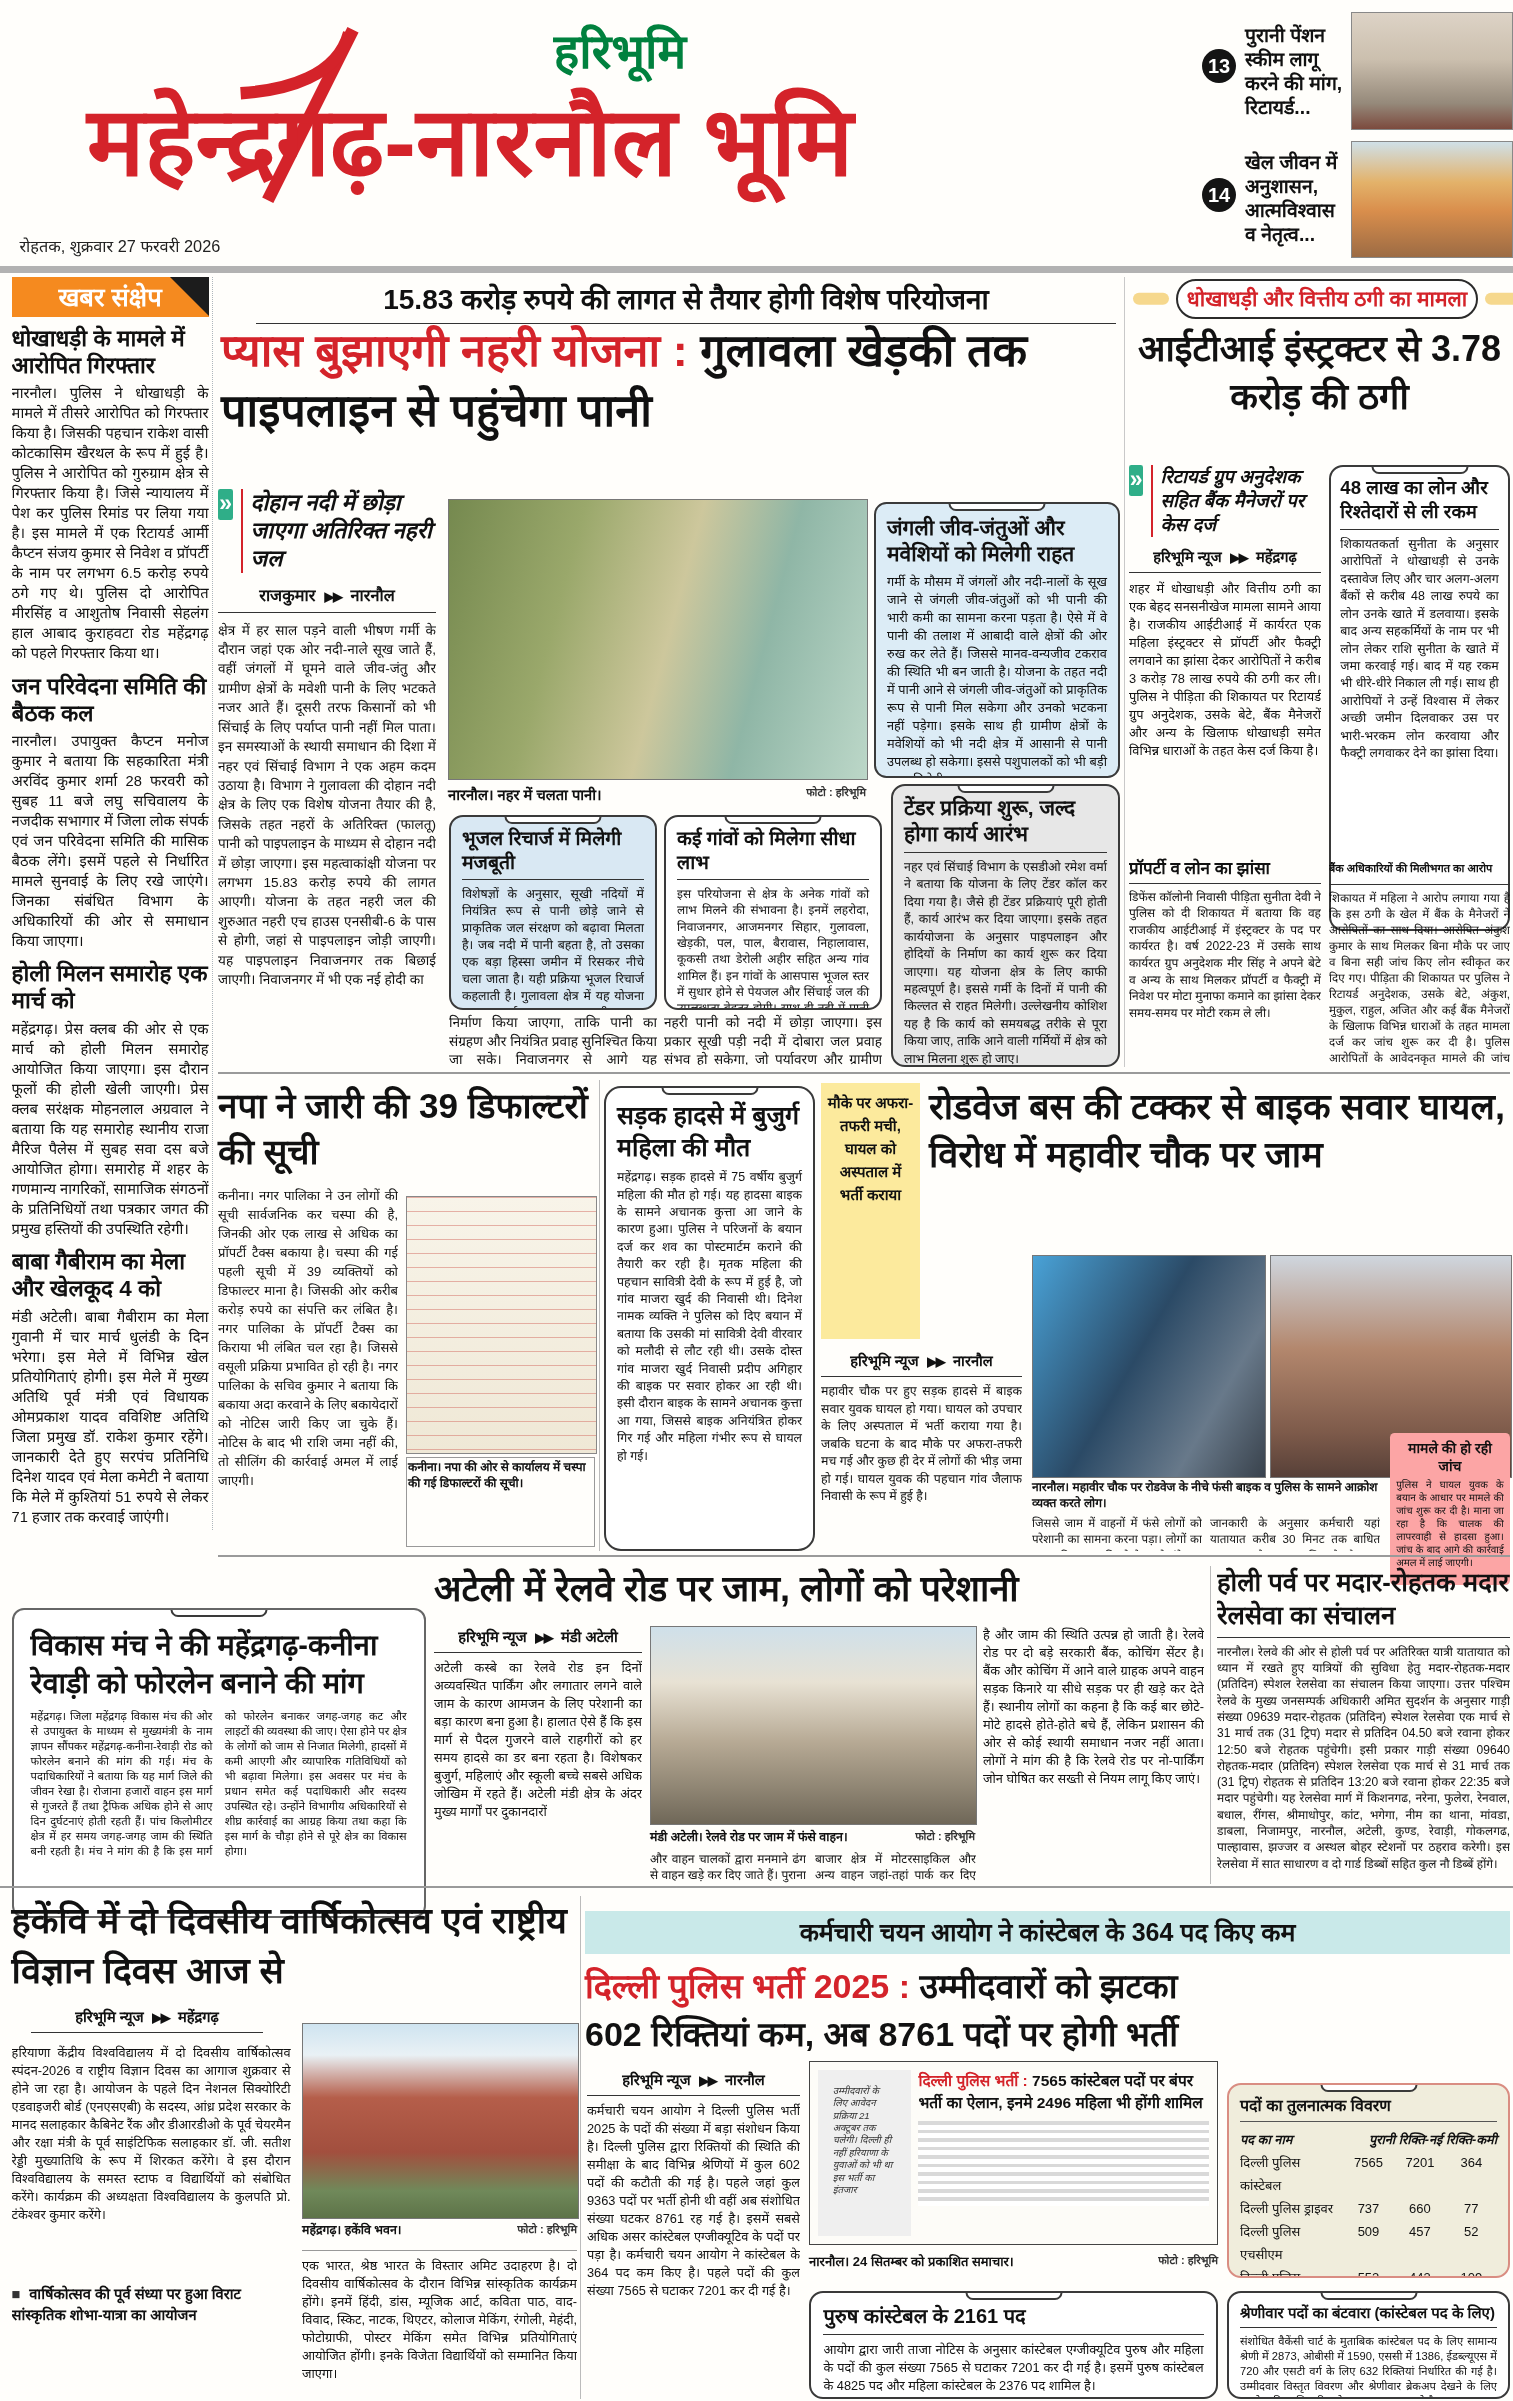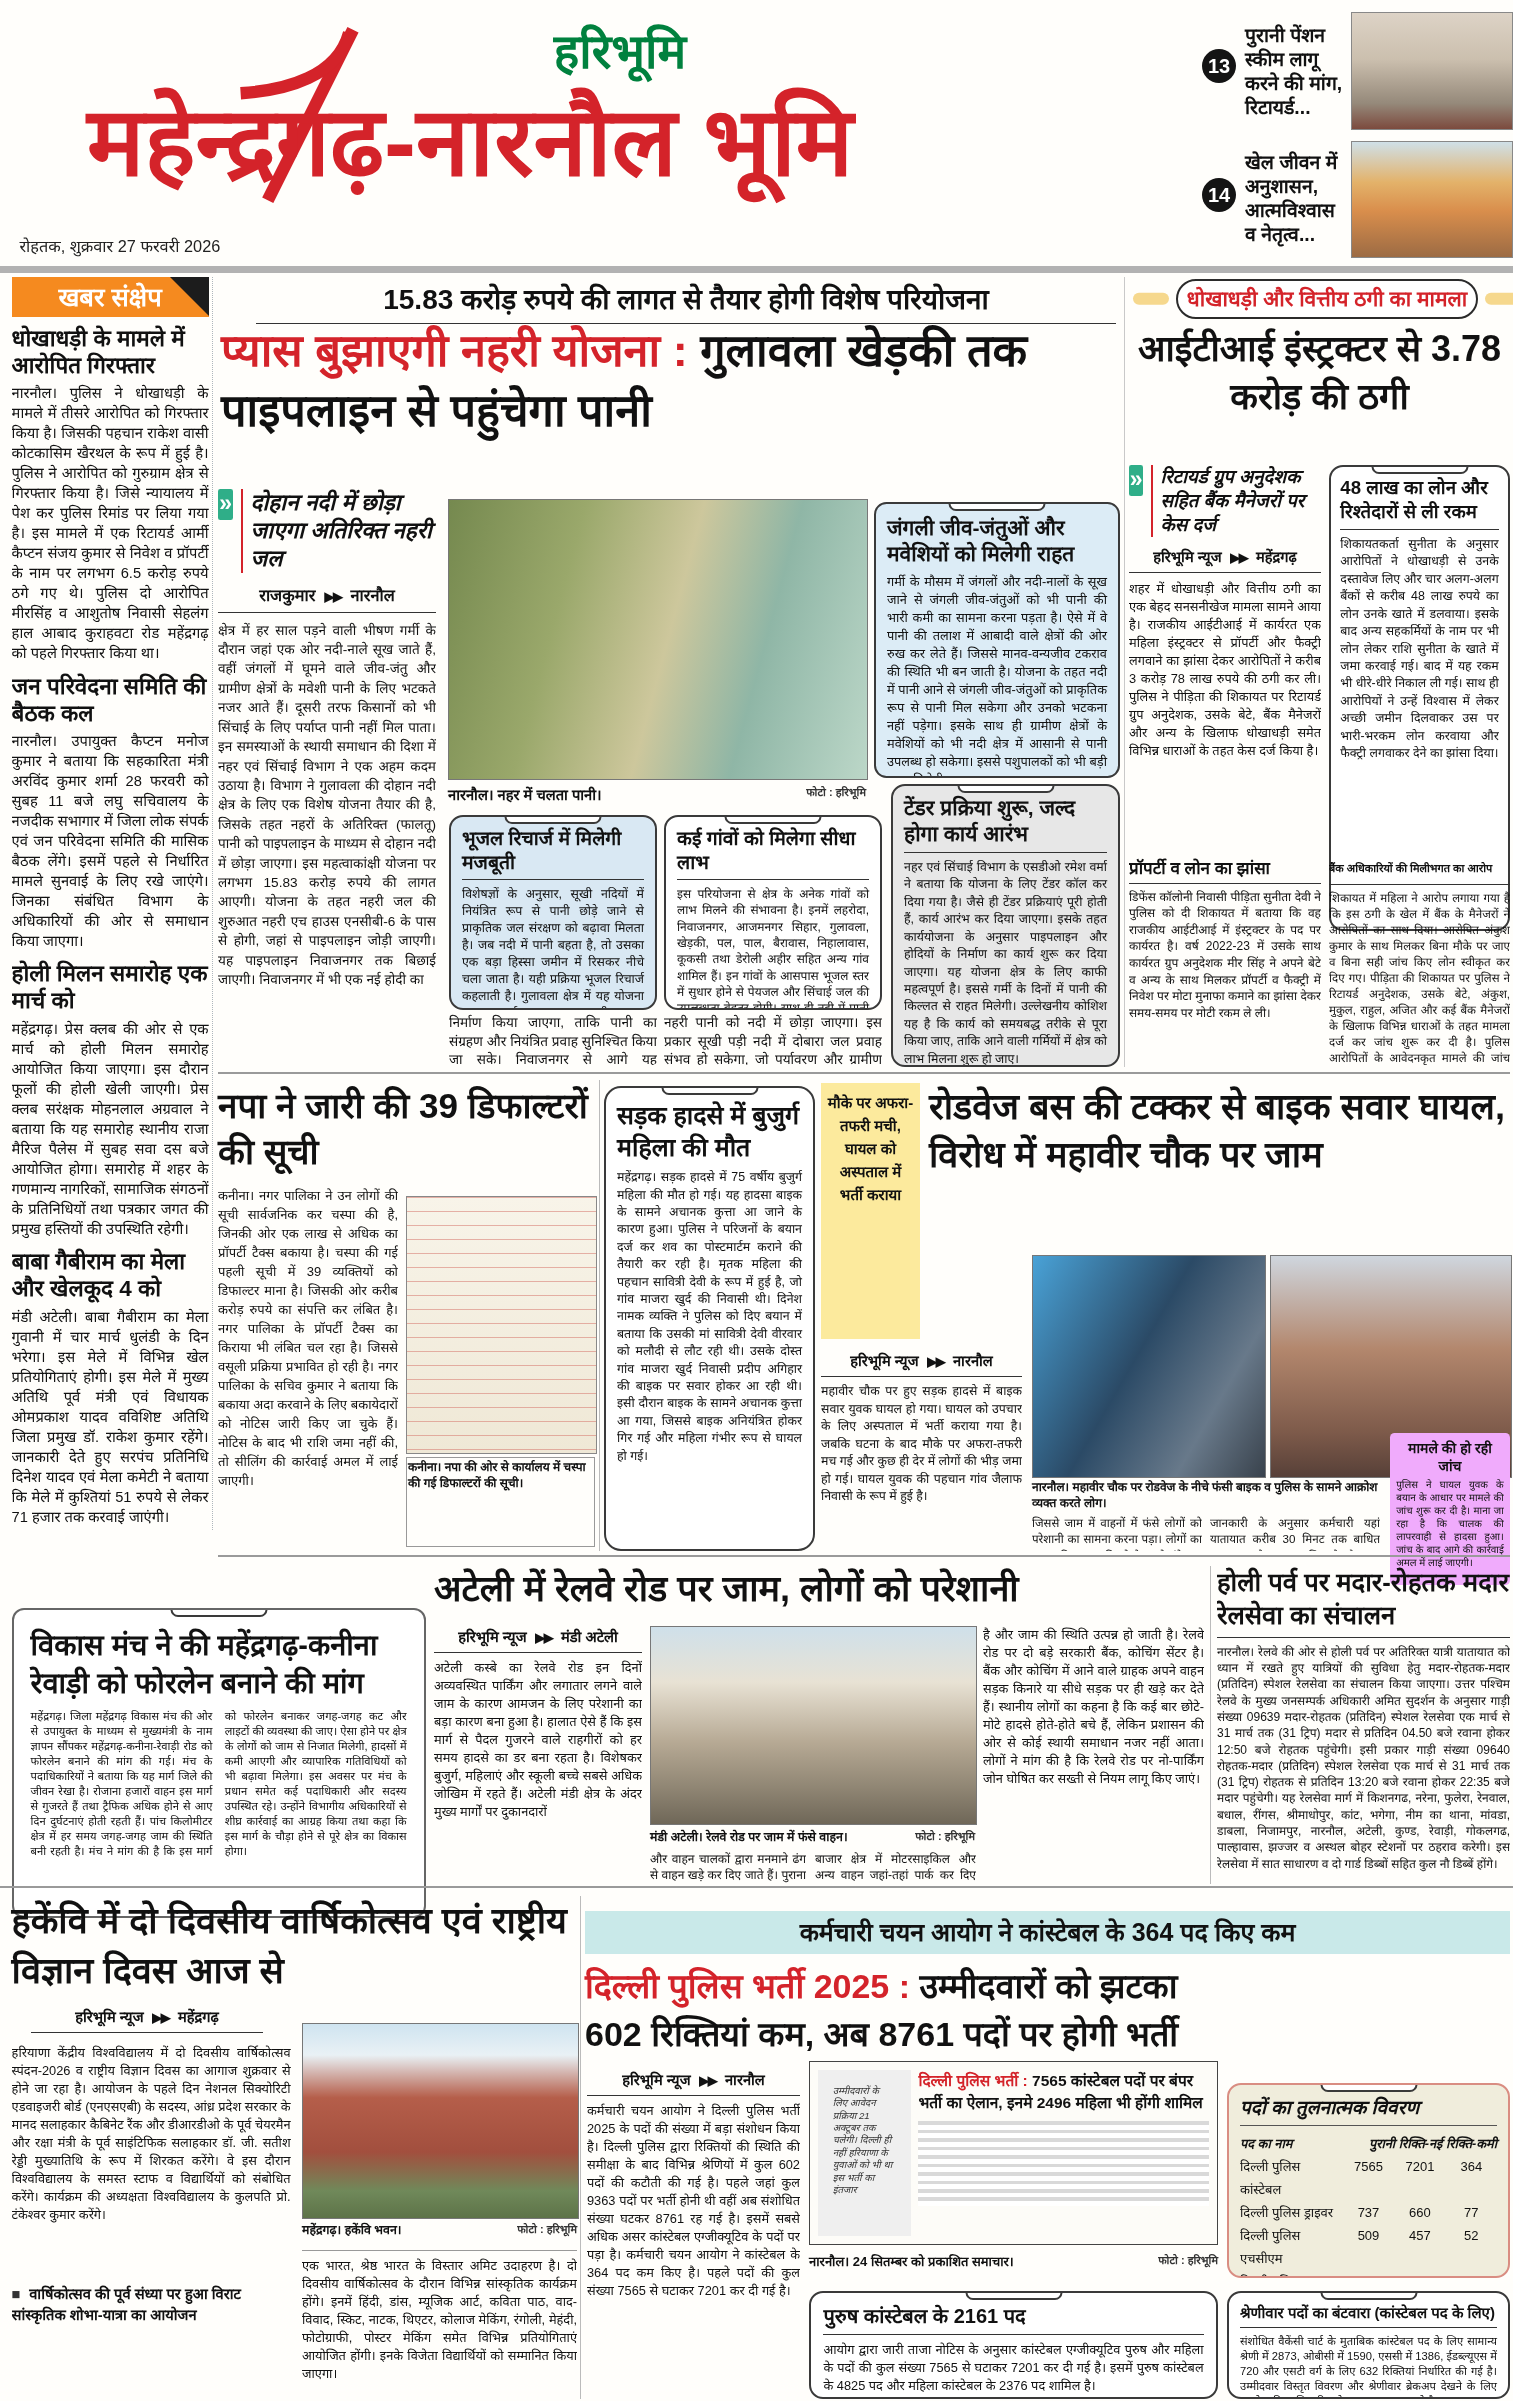--- a/index.html
+++ b/index.html
@@ -214,21 +214,21 @@
     </div>
     <div class="j" style="margin-top:6.2px;font-size:12.4px;line-height:17.4px;">महावीर चौक पर हुए सड़क हादसे में बाइक सवार युवक घायल हो गया। घायल को उपचार के लिए अस्पताल में भर्ती कराया गया है। जबकि घटना के बाद मौके पर अफरा-तफरी मच गई और कुछ ही देर में लोगों की भीड़ जमा हो गई। घायल युवक की पहचान गांव जैलाफ निवासी के रूप में हुई है।</div>
   </div>
   <div class="abs photo" style="left:1032px;top:1255px;width:232px;height:221px;border:0.8px solid #777;background:linear-gradient(120deg,#49a2d7 0%,#2b4a66 45%,#68798a 75%,#39424c 100%);"></div>
   <div class="abs photo" style="left:1270px;top:1255px;width:240px;height:221px;border:0.8px solid #777;background:linear-gradient(180deg,#cfd6de 0%,#b3876d 42%,#7d5a4a 80%,#574038 100%);"></div>
   <div class="abs cap" style="left:1032px;top:1479px;width:352px;font-size:12px;line-height:16.3px;">
     <span class="b">नारनौल। महावीर चौक पर रोडवेज के नीचे फंसी बाइक व पुलिस के सामने आक्रोश व्यक्त करते लोग।</span>
   </div>
   <div class="abs hid j" style="left:1032px;top:1515px;width:170px;height:36px;font-size:11.6px;line-height:16.3px;">जिससे जाम में वाहनों में फंसे लोगों को परेशानी का सामना करना पड़ा। लोगों का कहना कि सूचना मिलने के आधे घंटे तक पुलिस मौके पर नहीं पहुंची।</div>
   <div class="abs hid j" style="left:1210px;top:1515px;width:170px;height:36px;font-size:11.6px;line-height:16.3px;">जानकारी के अनुसार कर्मचारी यहां यातायात करीब 30 मिनट तक बाधित रहा। जाम के कारण पुलिस ने चौक पर पहुंचकर जाम खुलवाया।</div>
-  <div class="abs quoteyellow hid" style="left:1390px;top:1433px;width:120px;height:152px;background:#f0abfc;padding:6.2px;box-sizing:border-box;border-radius:4.6px;">
+  <div class="abs quoteyellow hid" style="left:1390px;top:1433px;width:120px;height:152px;background:#fca5a5;padding:6.2px;box-sizing:border-box;border-radius:4.6px;">
     <div class="b" style="font-size:14px;line-height:18px;margin-bottom:3.1px;">मामले की हो रही जांच</div>
     <div class="j" style="font-size:10px;line-height:13px;font-weight:normal;text-align:justify;">पुलिस ने घायल युवक के बयान के आधार पर मामले की जांच शुरू कर दी है। माना जा रहा है कि चालक की लापरवाही से हादसा हुआ। जांच के बाद आगे की कार्रवाई अमल में लाई जाएगी।</div>
   </div>
 
   <div class="abs hrule" style="left:218px;top:1555px;width:1292px;"></div>
 
   <div class="abs clip hid" style="left:11.6px;top:1608px;width:414px;height:310px;border-radius:12px;border-color:#666;padding:15.5px 17px;box-sizing:border-box;">
     <div class="b" style="font-size:29px;line-height:38px;margin-bottom:7.7px;">विकास मंच ने की महेंद्रगढ़-कनीना रेवाड़ी को फोरलेन बनाने की मांग</div>
     <div class="j" style="font-size:11.2px;line-height:15px;column-count:2;column-gap:12.4px;">महेंद्रगढ़। जिला महेंद्रगढ़ विकास मंच की ओर से उपायुक्त के माध्यम से मुख्यमंत्री के नाम ज्ञापन सौंपकर महेंद्रगढ़-कनीना-रेवाड़ी रोड को फोरलेन बनाने की मांग की गई। मंच के पदाधिकारियों ने बताया कि यह मार्ग जिले की जीवन रेखा है। रोजाना हजारों वाहन इस मार्ग से गुजरते हैं तथा ट्रैफिक अधिक होने से आए दिन दुर्घटनाएं होती रहती हैं। पांच किलोमीटर क्षेत्र में हर समय जगह-जगह जाम की स्थिति बनी रहती है। मंच ने मांग की है कि इस मार्ग को फोरलेन बनाकर जगह-जगह कट और लाइटों की व्यवस्था की जाए। ऐसा होने पर क्षेत्र के लोगों को जाम से निजात मिलेगी, हादसों में कमी आएगी और व्यापारिक गतिविधियों को भी बढ़ावा मिलेगा। इस अवसर पर मंच के प्रधान समेत कई पदाधिकारी और सदस्य उपस्थित रहे। उन्होंने विभागीय अधिकारियों से शीघ्र कार्रवाई का आग्रह किया तथा कहा कि इस मार्ग के चौड़ा होने से पूरे क्षेत्र का विकास होगा।</div>
   </div>
@@ -308,21 +308,21 @@
     <span class="cap b" style="font-size:13px;">नारनौल। 24 सितम्बर को प्रकाशित समाचार।</span>
     <span class="credit">फोटो : हरिभूमि</span>
   </div>
 
   <div class="abs clip hid" style="left:809px;top:2291px;width:409px;height:108px;padding:9.3px 12.4px;box-sizing:border-box;">
     <div class="b boxtitle" style="font-size:20px;">पुरुष कांस्टेबल के 2161 पद</div>
     <div class="j" style="font-size:12.8px;line-height:18px;">आयोग द्वारा जारी ताजा नोटिस के अनुसार कांस्टेबल एग्जीक्यूटिव पुरुष और महिला के पदों की कुल संख्या 7565 से घटाकर 7201 कर दी गई है। इसमें पुरुष कांस्टेबल के 4825 पद और महिला कांस्टेबल के 2376 पद शामिल है।</div>
   </div>
 
   <div class="abs clip hid" style="left:1227px;top:2083px;width:283px;height:195px;background:#f0eddc;border-color:#d98d82;padding:9.3px 11px;box-sizing:border-box;">
-    <div class="b boxtitle" style="font-size:19px;border-color:#555;font-style:italic;">पदों का तुलनात्मक विवरण</div>
+    <div class="b boxtitle" style="font-size:16px;border-color:#555;">पदों का तुलनात्मक विवरण</div>
     <div class="tbl-row b i" style="font-size:12.8px;">
       <span class="nm">पद का नाम</span>
       <span style="flex:2.4;text-align:right;">पुरानी रिक्ति-नई रिक्ति-कमी</span>
     </div>
     <div class="tbl-row" style="font-size:13px;">
       <span class="nm">दिल्ली पुलिस कांस्टेबल</span>
       <span class="v">7565</span>
       <span class="v">7201</span>
       <span class="v">364</span>
     </div>

